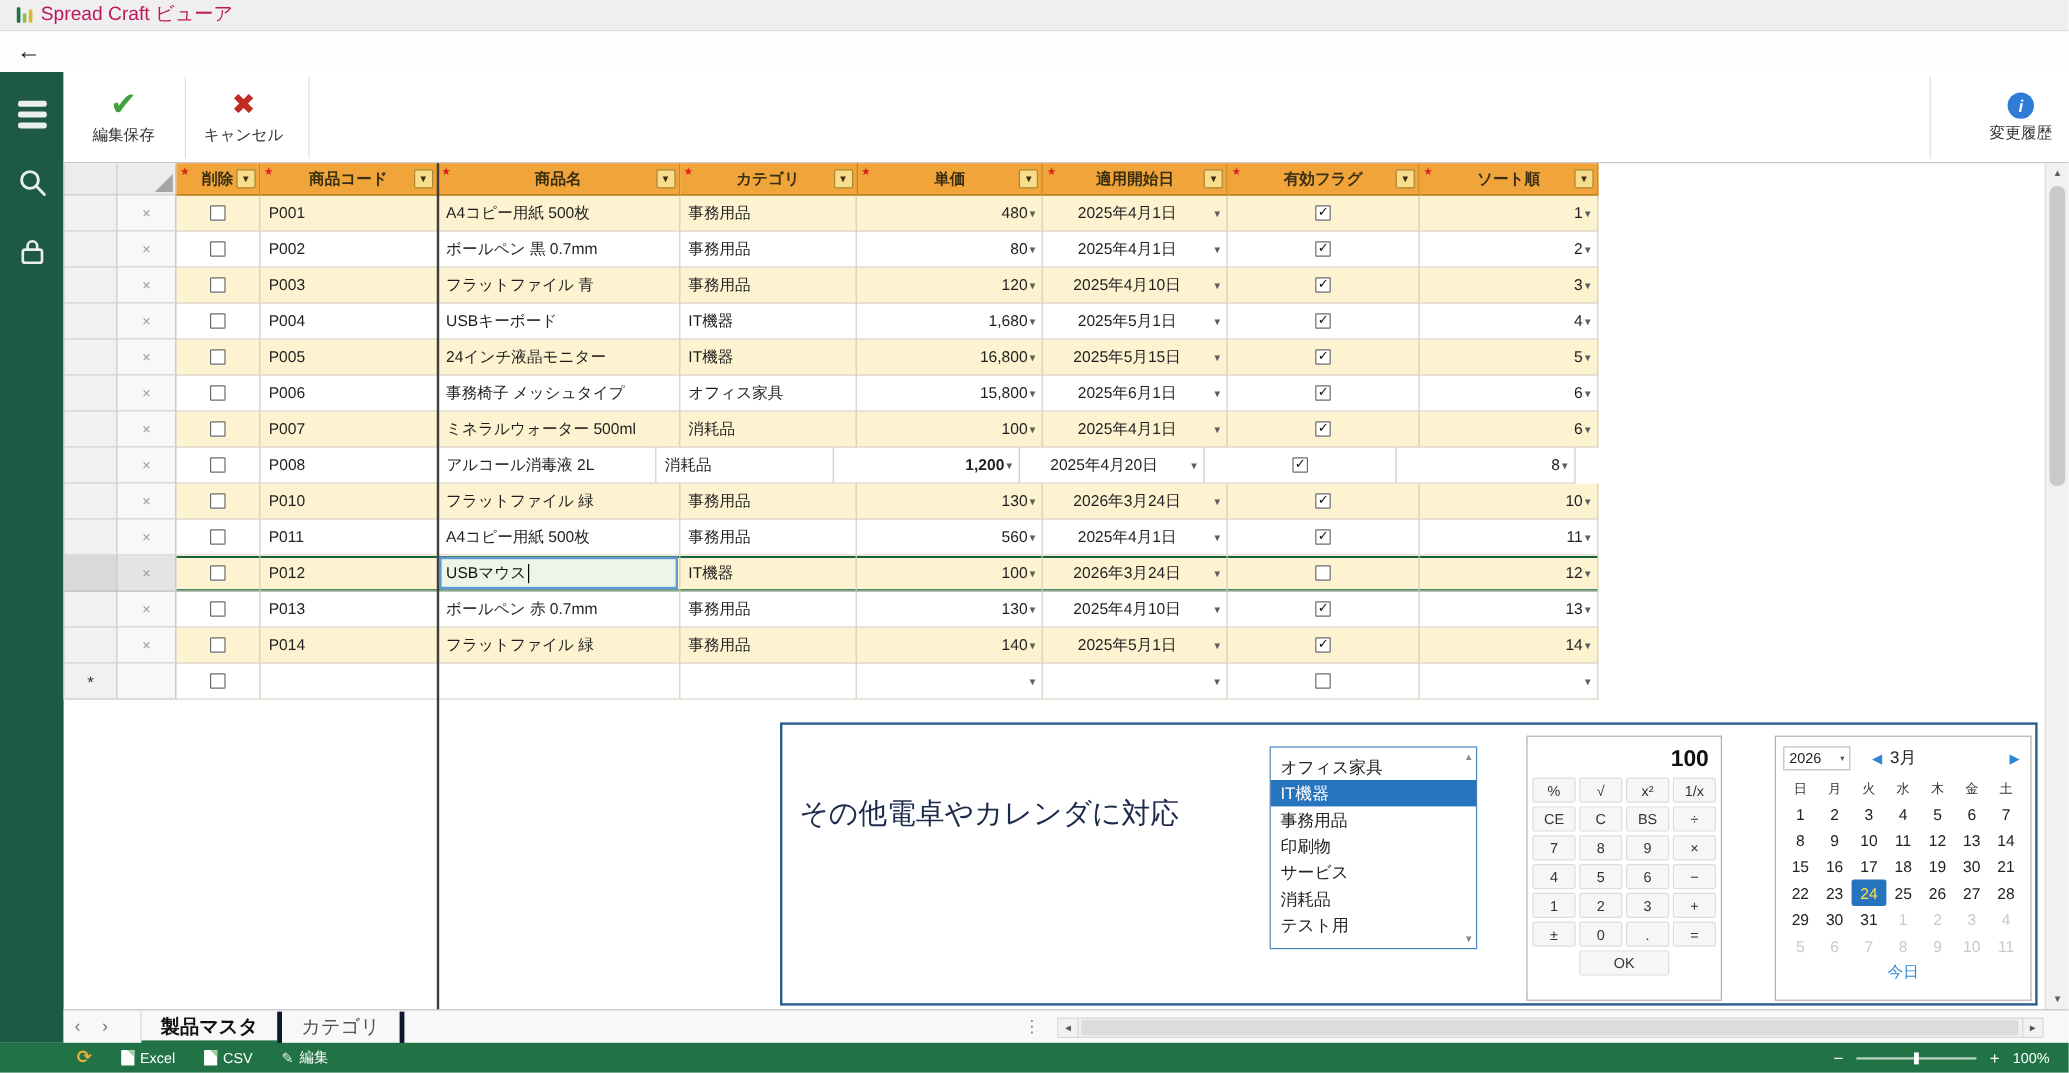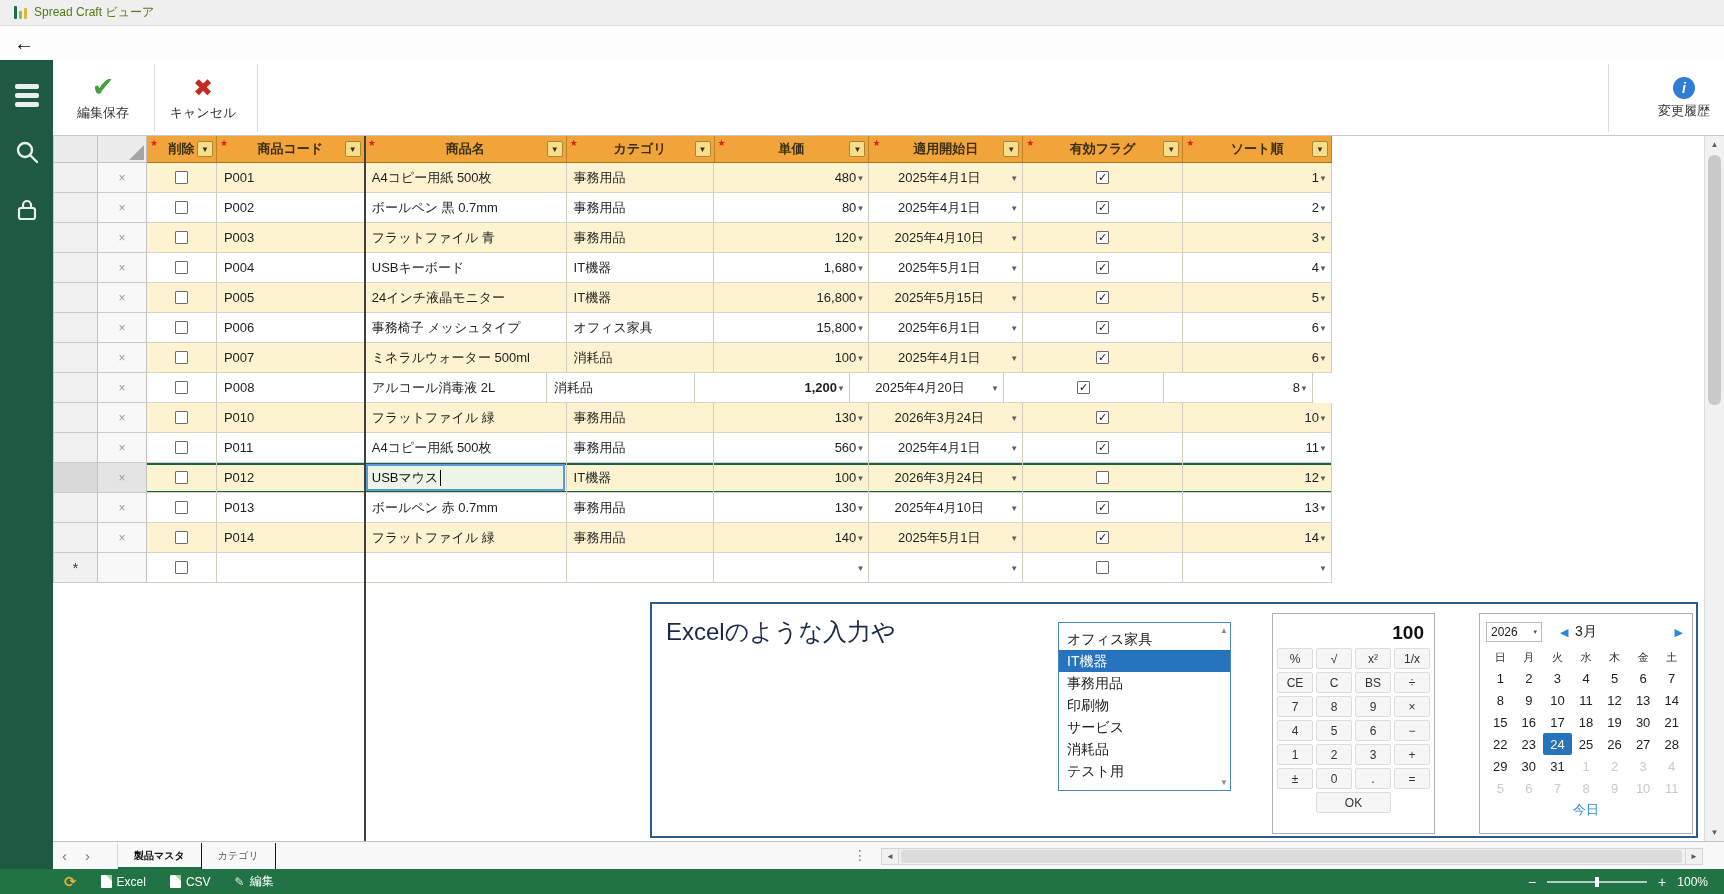--- a/index.html
+++ b/index.html
@@ -6,21 +6,21 @@
 html,body{width:1724px;height:894px}
 body{position:relative;font-family:"Liberation Sans","DejaVu Sans",sans-serif;background:#fff;overflow:hidden}
 
 
 .titlebar{position:absolute;left:0;top:0;width:1724px;height:26px;background:#efefef;border-bottom:1px solid #dcdcdc;display:flex;align-items:center;padding-left:14px;gap:7px}
 .app-icon{display:flex;align-items:flex-end;gap:2px;height:13px}
 .app-icon i{display:block;width:3px;border-radius:1px}
 .app-icon i:nth-child(1){height:13px;background:#1e7145}
 .app-icon i:nth-child(2){height:8px;background:#8fbc4f}
 .app-icon i:nth-child(3){height:11px;background:#e2b33c}
-.titlebar .t{font-size:12px;color:#4d7c0f}
+.titlebar .t{font-size:16px;color:#be185d}
 
 
 .backbar{position:absolute;left:0;top:26px;width:1724px;height:34px;background:#fdfdfd;display:flex;align-items:center;padding-left:14px}
 .backarrow{font-size:20px;color:#111;font-weight:bold;cursor:pointer;line-height:20px}
 
 
 .sidebar{position:absolute;left:0;top:60px;width:53px;height:809px;background:#1d5943;display:flex;flex-direction:column;align-items:center;padding-top:24px;gap:32px}
 .sb-menu{display:flex;flex-direction:column;gap:4px}
 .sb-menu i{display:block;width:24px;height:5px;background:#e9efec;border-radius:2px}
 .sb-svg{display:block}
@@ -82,34 +82,34 @@
 .cal-year{width:56px;height:20px;border:1px solid #bdbdbd;background:#fff;font-size:12px;color:#222;display:flex;align-items:center;justify-content:space-between;padding:0 4px;cursor:pointer;z-index:2}
 .cal-year .ya{font-size:7px;color:#555}
 .cal-prev{position:absolute;left:74px;color:#2e86d6;font-size:11px;cursor:pointer;z-index:2}
 .cal-month{position:absolute;left:0;right:0;text-align:center;font-size:14px;color:#222}
 .cal-next{position:absolute;right:3px;color:#2e86d6;font-size:11px;cursor:pointer}
 .cal-week{display:grid;grid-template-columns:repeat(7,1fr);height:20px;margin-top:2px}
 .cal-wd{font-size:11px;color:#333;display:flex;align-items:center;justify-content:center}
 .cal-row{display:grid;grid-template-columns:repeat(7,1fr);height:22px}
 .cal-d{font-size:13px;color:#222;display:flex;align-items:center;justify-content:center;cursor:pointer;border-radius:2px}
 .cal-d.muted{color:#c9c9c9}
-.cal-d.sel{background:#2574bd;color:#fef9c3}
+.cal-d.sel{background:#2574bd;color:#fde047}
 .cal-today{height:20px;margin-top:1px;display:flex;align-items:center;justify-content:center;font-size:13px;color:#2e86d6;cursor:pointer}
 
 
 .vscroll{position:absolute;left:1704px;top:136px;width:20px;height:705px;background:#f1f1f1;border-left:1px solid #dcdcdc}
 .vs-up,.vs-dn{position:absolute;left:0;width:19px;height:17px;display:flex;align-items:center;justify-content:center;font-size:8px;color:#5f5f5f;cursor:pointer}
 .vs-up{top:0}
 .vs-dn{bottom:0}
 .vs-thumb{position:absolute;left:3px;top:19px;width:13px;height:250px;background:#c9c9c9;border-radius:6px;cursor:pointer}
 
 
 .tabbar{position:absolute;left:53px;top:841px;width:1671px;height:28px;background:#f8f8f8;border-top:1px solid #c2c2c2;display:flex;align-items:center}
 .tab-nav{font-size:15px;color:#777;padding:0 9px;cursor:pointer}
-.tab{height:27px;display:flex;align-items:center;padding:0 16px;font-size:10px;color:#555;border-right:1px solid #0f172a;cursor:pointer;position:relative;margin-top:1px}
+.tab{height:27px;display:flex;align-items:center;padding:0 16px;font-size:16px;color:#555;border-right:4px solid #0f172a;cursor:pointer;position:relative;margin-top:1px}
 .tab.first{border-left:1px solid #d8d8d8;margin-left:18px}
 .tab.active{color:#111;font-weight:bold}
 .tab.active::after{content:"";position:absolute;left:0;right:0;bottom:0;height:3px;background:#217346}
 .tab-dots{position:absolute;left:800px;top:5px;color:#888;font-size:14px;cursor:pointer}
 .hscroll{position:absolute;left:828px;top:6px;right:21px;height:17px;background:#f1f1f1;border:1px solid #d6d6d6}
 .hs-left,.hs-right{position:absolute;top:0;width:17px;height:15px;background:#f1f1f1;display:flex;align-items:center;justify-content:center;font-size:8px;color:#555;cursor:pointer}
 .hs-left{left:0;border-right:1px solid #d6d6d6}
 .hs-right{right:0;border-left:1px solid #d6d6d6}
 .hs-thumb{position:absolute;left:19px;top:1px;height:13px;right:20px;background:#dcdcdc;border-radius:2px;cursor:pointer}
 
@@ -481,21 +481,21 @@
         <span class="cb"></span>
       </div>
       <div class="gc right" style="width: 149px;">
         <span class="dd">▼</span>
       </div>
     </div>
   </div>
 <div class="freezeline"></div>
 
 <div class="annotation">
-  <div class="ann-t1">Excelのような入力や</div>
+  <div class="ann-t2">その他電卓やカレンダに対応</div>
 
   <div class="listbox" id="lb">
     <span class="lb-up">▲</span>
     <span class="lb-dn">▼</span>
   <div class="lb-item">オフィス家具</div>
       <div class="lb-item sel">IT機器</div>
       <div class="lb-item">事務用品</div>
       <div class="lb-item">印刷物</div>
       <div class="lb-item">サービス</div>
       <div class="lb-item">消耗品</div>

